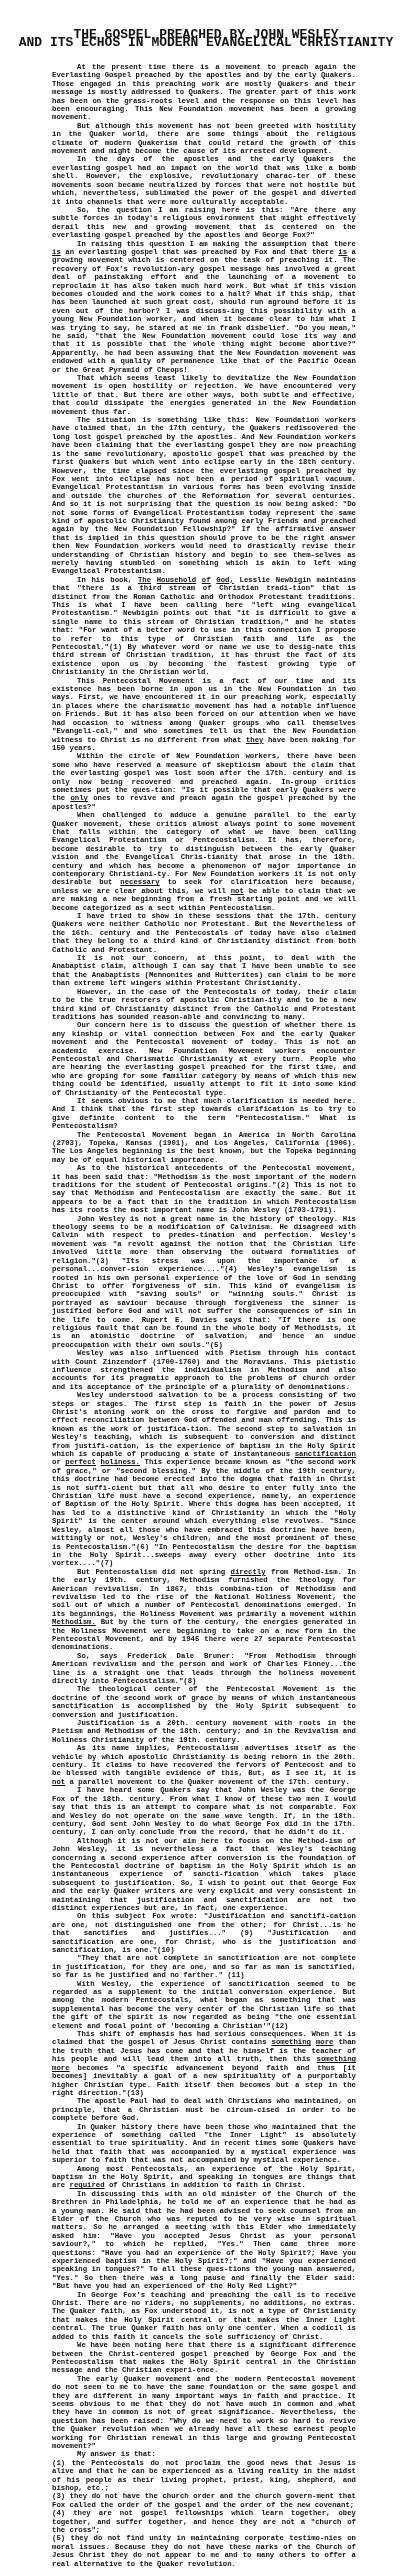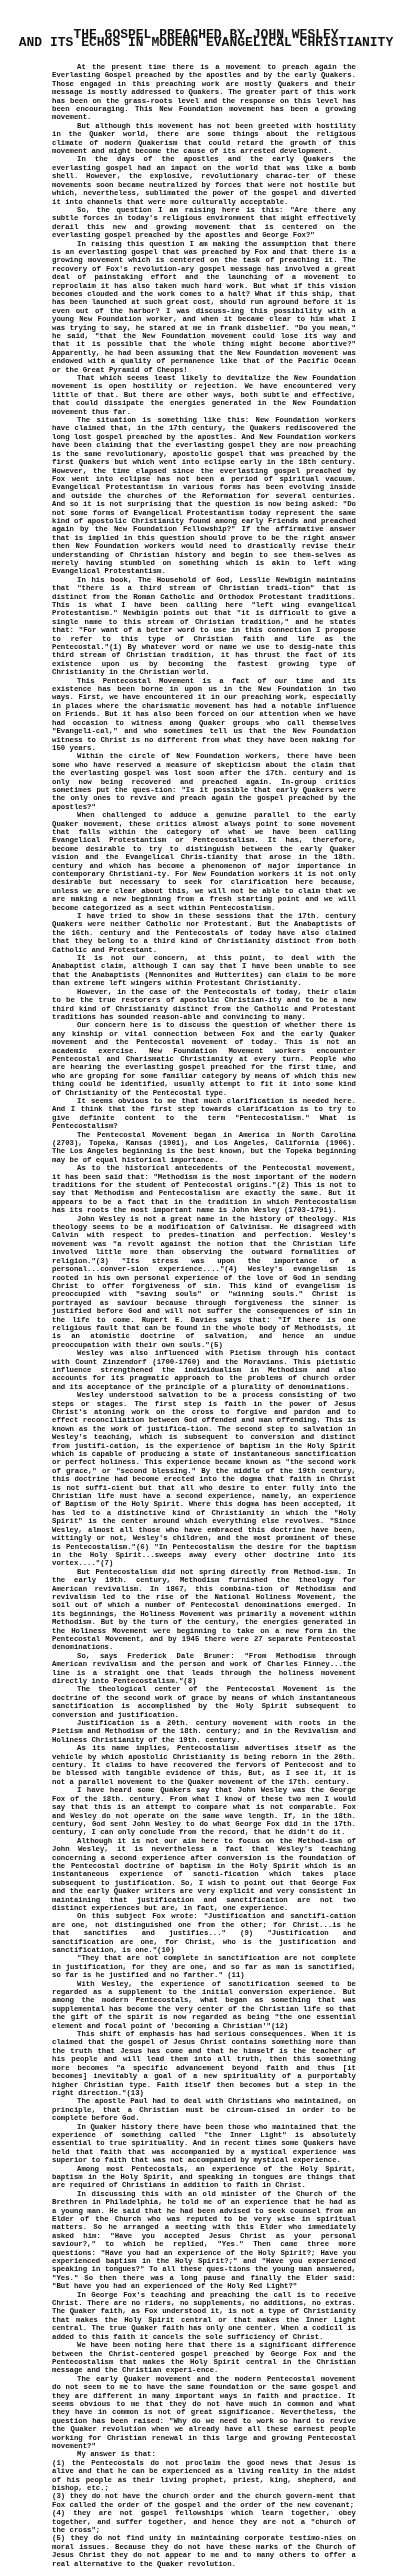--- a/index.html
+++ b/index.html
@@ -6,21 +6,21 @@
   body { width: 412px; height: 3297px; position: relative; overflow: hidden;
          font-family: "Liberation Mono", "DejaVu Sans Mono", monospace; color: #111; }
   .page { position: absolute; left: 0; top: 0; width: 412px; height: 3297px; }
   .title { position: absolute; left: 0; width: 412px; top: 31px; text-align: center;
            font-size: 13px; line-height: 8.2px; font-weight: bold; letter-spacing: 0px; }
   .title div { white-space: pre; }
   .body { position: absolute; left: 52px; top: 63px; width: 304px;
           font-size: 7.3px; line-height: 8.4px; font-weight: bold; }
   .para { text-align: justify; text-indent: 25px; margin: 0; }
   .para.list { text-indent: 0; }
-  .u { }
+  .u { text-decoration: underline; }
 </style>
 </head>
 <body>
 
 <div class="page">
   <div class="title">
     <div>THE GOSPEL PREACHED BY JOHN WESLEY</div>
     <div>AND ITS ECHOS IN MODERN EVANGELICAL CHRISTIANITY</div>
   </div>
 
@@ -29,21 +29,21 @@
       <p class="para"><span>But although this  movement has not  been greeted  with hostility in the Quaker world,  there are some things  about the religious climate of modern Quakerism that could  retard the growth of this  movement and might  become the cause  of its arrested development.</span></p>
       <p class="para"><span>In the days of the  apostles and the early Quakers  the everlasting gospel had an impact on the world that was  like a bomb shell.  However, the explosive, revolutionary charac-ter of  these movements  soon became  neutralized by  forces that were not  hostile but  which, nevertheless,  sublimated the power of the gospel  and diverted it into channels  that were more culturally acceptable.</span></p>
       <p class="para"><span>So, the question I am raising here is this: "Are  there any subtle  forces  in today's  religious  environment  that might effectively derail this new and growing movement  that is centered  on  the  everlasting  gospel  preached  by  the apostles and George Fox?"</span></p>
       <p class="para"><span>In raising  this question  I am  making the  assumption that there </span><span class="u">is</span><span> an everlasting gospel that was preached by Fox and that there </span><span class="u">is</span><span>  a growing movement  which is centered  on the task of preaching it.  The recovery of Fox's revolution-ary gospel message has involved a great deal of  painstaking effort and the launching of a movement to reproclaim it  has also taken much hard work.  But what if this vision  becomes clouded and the work  comes to a halt?  What if this  ship, that has  been  launched  at such  great  cost,  should  run aground before it is even out of the harbor?  I was discuss-ing this possibility with a young New Foundation worker, and when it became  clear to him  what I was  trying to say,  he stared at me in  frank disbelief.  "Do  you mean," he  said, "that the New  Foundation movement  could lose  its way  and that it  is  possible  that the  whole  thing  might  become abortive?"  Apparently, he  had been assuming  that the  New Foundation movement was endowed with a quality of permanence like that  of the  Pacific  Ocean or  the Great  Pyramid  of Cheops!</span></p>
       <p class="para"><span>That which  seems least  likely to  devitalize the  New Foundation movement is open hostility or rejection.  We have encountered very little of that.  But there are other  ways, both subtle and effective, that could dissipate the energies generated in the New Foundation movement thus far.</span></p>
       <p class="para"><span>The situation is  something like  this: New  Foundation workers have claimed that, in the 17th century, the  Quakers rediscovered the long lost gospel preached by the  apostles. And New  Foundation  workers  have been  claiming  that  the everlasting gospel  they  are  now  preaching  is  the  same revolutionary, apostolic  gospel that  was preached  by  the first Quakers but which went into eclipse early in the  18th century.  However, the  time elapsed  since the  everlasting gospel preached  by Fox  went into  eclipse has  not been  a period of  spiritual vacuum.  Evangelical Protestantism  in various forms  has  been  evolving inside  and  outside  the churches of the Reformation  for several centuries.  And  so it is not surprising that  the question is now being  asked: "Do  not  some  forms  of  Evangelical  Protestantism  today represent the  same  kind of  apostolic  Christianity  found among early Friends and preached again by the New Foundation Fellowship?"  If the affirmative  answer that is implied  in this question should prove to  be the right answer then  New Foundation workers would  need to  drastically revise  their understanding of Christian  history and begin  to see  them-selves as merely having stumbled on something which is  akin to left wing Evangelical Protestantism.</span></p>
       <p class="para"><span>In his  book, </span><span class="u">The</span><span>  </span><span class="u">Household</span><span> </span><span class="u">of</span><span>  </span><span class="u">God,</span><span> Lesslie  Newbigin maintains that "there is a third stream of Christian  tradi-tion" that is distinct from the Roman Catholic and  Orthodox Protestant traditions.  This is  what I  have been  calling here "left wing evangelical Protestantism."  Newbigin points out that "it  is difficult  to give  a single  name to  this stream of  Christian tradition,"  and he  states that:  "For want of a better word to use in this connection I propose to refer to  this  type of  Christian  faith and  life  as  the Pentecostal."(1)  By whatever word or name we use to  desig-nate this third stream of Christian tradition, it has thrust the fact of its  existence upon us  by becoming the  fastest growing type of Christianity in the Christian world.</span></p>
       <p class="para"><span>This Pentecostal Movement is a fact of our time and its existence has been borne in upon us in the New Foundation in two ways.  First,  we have encountered  it in our  preaching work, especially in  places where  the charismatic  movement has had a  notable influence  on Friends.  But  it has  also been forced on our  attention when we  have had occasion  to witness among Quaker groups  who call themselves  "Evangeli-cal," and  who sometimes  tell us  that the  New  Foundation witness to Christ is no  different from what </span><span class="u">they</span><span> have  been making for 150 years.</span></p>
       <p class="para"><span>Within the circle of New Foundation workers, there have been some who  have reserved a  measure of skepticism  about the claim that  the everlasting gospel  was lost soon  after the 17th.  century  and  is only  now  being  recovered  and preached again.  In-group  critics sometimes  put the  ques-tion: "Is it possible that early Quakers were the </span><span class="u">only</span><span>  ones to revive  and  preach  again the  gospel  preached  by  the apostles?"</span></p>
       <p class="para"><span>When challenged  to adduce  a genuine  parallel to  the early Quaker movement, these critics almost always point  to some movement that falls within the category of what we have been calling  Evangelical Protestantism  or  Pentecostalism. It has, therefore,  become desirable to  try to  distinguish between the early Quaker  vision and the Evangelical  Chris-tianity that arose in the 18th. century and which has become a phenomenon of major importance in contemporary Christiani-ty.  For New Foundation workers it is not only desirable but </span><span class="u">necessary</span><span> to seek for clarification here because, unless  we are clear about this, we will  </span><span class="u">not</span><span> be able to claim that  we are making a new beginning  from a fresh starting point  and we will become categorized as a sect within Pentecostalism.</span></p>
-      <p class="para"><span>I have tried to show  in these sessions that the  17th. century Quakers were neither  Catholic nor Protestant.  But the Anabaptists of the 16th. century and the Pentecostals of today have also claimed that they belong to a third kind  of Christianity distinct from both Catholic and Protestant.</span></p>
+      <p class="para"><span>I have tried to show  in these sessions that the  17th. century Quakers were neither  Catholic nor Protestant.  But the Nevertheless of the 16th. century and the Pentecostals of today have also claimed that they belong to a third kind  of Christianity distinct from both Catholic and Protestant.</span></p>
       <p class="para"><span>It is not our concern, at this point, to deal with  the Anabaptist claim, although I can say that I have been unable to see that the Anabaptists (Mennonites and Hutterites)  can claim to be more than extreme left wingers within Protestant Christianity.</span></p>
       <p class="para"><span>However, in  the case  of  the Pentecostals  of  today, their claim to be the true restorers of apostolic Christian-ity and to be a new third kind of Christianity distinct from the Catholic and Protestant  traditions has sounded  reason-able and convincing to many.</span></p>
       <p class="para"><span>Our concern here is to discuss the question of  whether there is any kinship or vital connection between Fox and the early Quaker movement and the Pentecostal movement of today. This is not an  academic exercise.  New Foundation  Movement workers encounter Pentecostal  and Charismatic  Christianity at every  turn.  People  who are  hearing  the  everlasting gospel preached for the first time, and who are groping  for some familiar  category by  means of  which this  new  thing could be identified,  usually attempt  to fit  it into  some kind of Christianity of the Pentecostal type.</span></p>
       <p class="para"><span>It seems  obvious  to  me that  much  clarification  is needed here.  And  I  think that  the  first  step  towards clarification is to try to give definite content to the term "Pentecostalism."  What is Pentecostalism?</span></p>
       <p class="para"><span>The Pentecostal  Movement  began in  America  in  North Carolina (2703),  Topeka, Kansas  (1901), and  Los  Angeles, California (1906).  The  Los Angeles beginning  is the  best known, but the Topeka beginning  may be of equal  historical importance.</span></p>
       <p class="para"><span>As to  the historical  antecedents of  the  Pentecostal movement, it  has been  said that:  "Methodism is  the  most important of  the  modern  traditions  for  the  student  of Pentecostal origins."(2)  This is not to say that  Methodism and Pentecostalism are exactly the same.  But it appears  to be a fact that in the tradition in which Pentecostalism  has its roots  the most  important name  is John  Wesley  (1703-1791).</span></p>
       <p class="para"><span>John Wesley  is not  a  great name  in the  history  of theology.  His  theology  seems  to  be  a  modification  of Calvinism.  He disagreed with Calvin with respect to predes-tination and perfection.   Wesley's movement  was "a  revolt against the notion that  the Christian life involved  little more than observing the outward formalities of religion."(3) "Its stress was upon the importance of a  personal...conver-sion experience...."(4)   Wesley's evangelism  is rooted  in his own personal experience  of the love  of God in  sending Christ to offer forgiveness of sin.  This kind of evangelism is preoccupied  with  "saving  souls"  or  "winning  souls." Christ is portrayed as  saviour because through  forgiveness the sinner is justified before  God and will not suffer  the consequences of sin in the  life to come.  Rupert E.  Davies says that:  "If there  is one  religious fault  that can  be found in the whole  body of Methodists,  it is an  atomistic doctrine of salvation, and hence an undue preoccupation with their own souls."(5)</span></p>
       <p class="para"><span>Wesley was  also influenced  with Pietism  through  his contact with Count Zinzendorf (1700-1760) and the Moravians. This pietistic influence  strengthened the individualism  in Methodism and also  accounts for its  pragmatic approach  to the problems  of  church order  and  its acceptance  of  the principle of a plurality of denominations.</span></p>
       <p class="para"><span>Wesley understood salvation to be a process  consisting of two steps  or stages.   The first  step is  faith in  the power of Jesus Christ's atoning work on the cross to forgive and pardon and to effect reconciliation between God offended and man offending.  This is known as the work of  justifica-tion.  The second  step to salvation  in Wesley's  teaching, which is subsequent to conversion and distinct from justifi-cation, is  the experience  of baptism  in the  Holy  Spirit which is  capable  of  producing a  state  of  instantaneous </span><span class="u">sanctification</span><span> or </span><span class="u">perfect</span><span> </span><span class="u">holiness.</span><span>  This experience  became known as "the second work  of grace," or "second  blessing." By the middle of the 19th century, this doctrine had  become erected into the dogma  that faith in  Christ is not  suffi-cient but  that  all who  desire  to enter  fully  into  the Christian life  must have  a second  experience, namely,  an experience of Baptism of the Holy Spirit.  Where this  dogma has been  accepted, it  has  led to  a distinctive  kind  of Christianity in which the "Holy Spirit" is the center around which everything else revolves.   "Since Wesley, almost  all those who have embraced  this doctrine have been,  wittingly or not, Wesley's children, and  the most prominent of  these is Pentecostalism."(6)   "In Pentecostalism  the desire  for the baptism  in the  Holy Spirit...sweeps  away every  other doctrine into its vortex...."(7)</span></p>
       <p class="para"><span>But Pentecostalism did not spring </span><span class="u">directly</span><span> from Method-ism.  In the  early 19th. century,  Methodism furnished  the theology for American revivalism.   In 1867, this  combina-tion of  Methodism and  revivalism led  to the  rise of  the National Holiness Movement, the soil  out of which a  number of Pentecostal  denominations emerged.   In its  beginnings, the  Holiness  Movement  was  primarily  a  movement  within </span><span class="u">Methodism.</span><span>  But by  the turn  of the  century, the  energies generated in the Holiness Movement were beginning to take on a new form in  the Pentecostal Movement,  and by 1945  there were 27 separate Pentecostal denominations.</span></p>

